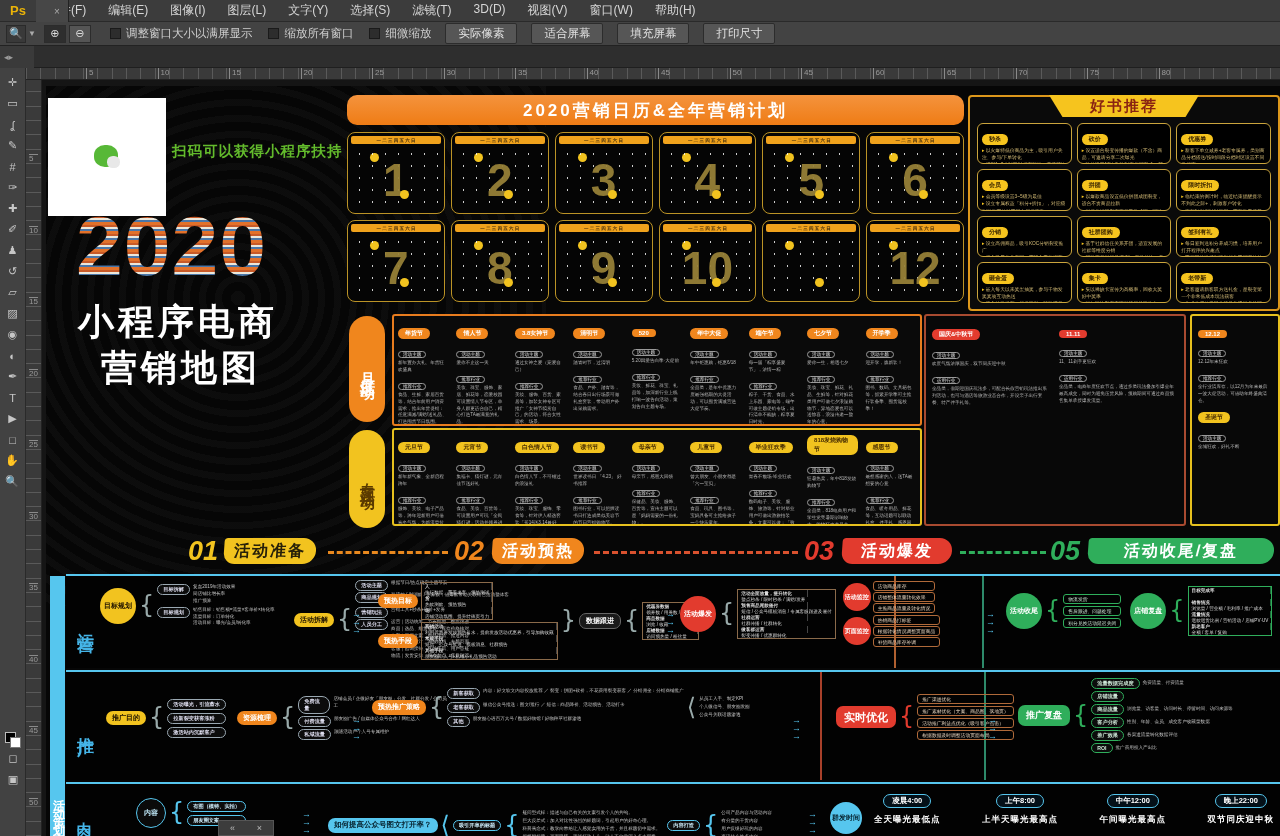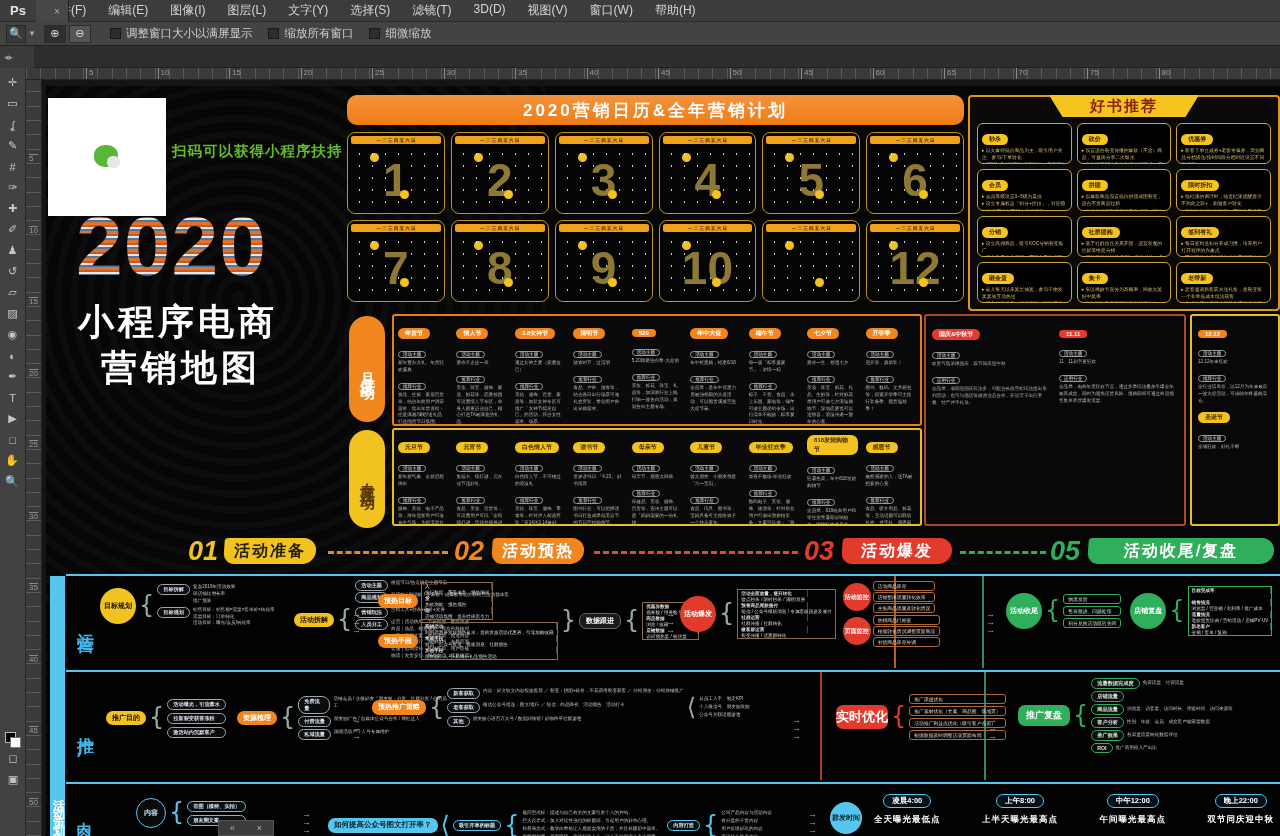--- a/index.html
+++ b/index.html
@@ -2,21 +2,21 @@
 <html><head>
 <meta charset="utf-8">
 <style>
   *{margin:0;padding:0;box-sizing:border-box;}
   html,body{width:1280px;height:836px;overflow:hidden;background:#1b1b1b;
     font-family:"Liberation Sans","DejaVu Sans",sans-serif;}
   .abs{position:absolute;}
   
   .menubar{position:absolute;left:0;top:0;width:1280px;height:22px;background:#3c3c3c;
     display:flex;align-items:center;gap:0;color:#d6d6d6;font-size:12px;border-bottom:1px solid #2a2a2a;}
-  .pslogo{color:#e5e5e5;font-weight:bold;font-size:13px;padding:0 10px;}
+  .pslogo{color:#eab308;font-weight:bold;font-size:13px;padding:0 10px;}
   .menu-item{padding:0 11px;cursor:default;}
   .optbar{position:absolute;left:0;top:22px;width:1280px;height:24px;background:#434343;
     display:flex;align-items:center;color:#cfcfcf;font-size:11.5px;border-bottom:1px solid #222;}
   .opt-tool{width:20px;height:18px;margin-left:6px;background:#393939;border:1px solid #2a2a2a;
     color:#ccc;display:flex;align-items:center;justify-content:center;font-size:11px;}
   .opt-dd{color:#aaa;font-size:8px;margin:0 8px 0 2px;}
   .opt-zbtn{width:22px;height:18px;background:#555;border:1px solid #2c2c2c;color:#ddd;
     display:flex;align-items:center;justify-content:center;font-size:11px;margin-right:3px;}
   .opt-zbtn.active{background:#2e2e2e;}
   .chk{display:flex;align-items:center;margin-left:16px;}
@@ -198,20 +198,27 @@
         <span>缩放所有窗口</span>
       </span>
     </div>
       <div style="display: contents;">
       <span class="chk">
         <span class="box"></span>
         <span>细微缩放</span>
       </span>
     </div>
     </div>
+  <div style="display:flex">
+
+  <div style="display: contents;"><span class="opt-btn">实际像素</span></div>
+      <div style="display: contents;"><span class="opt-btn">适合屏幕</span></div>
+      <div style="display: contents;"><span class="opt-btn">填充屏幕</span></div>
+      <div style="display: contents;"><span class="opt-btn">打印尺寸</span></div>
+    </div>
 </div>
 
 <div class="tabbar"></div>
 <div class="panel-nub">◂▸</div>
 <div class="tab">
   <span class="close">×</span>
 </div>
 
 <div class="toolbar">
 
@@ -931,21 +938,21 @@
       <div style="display: contents;"><div class="tiny">从员工入手、制定KPI</div></div>
             <div style="display: contents;"><div class="tiny">个人微信号、朋友圈发圈</div></div>
             <div style="display: contents;"><div class="tiny">公众号关联话题渗透</div></div>
           </div>
     </div>
     <div class="flow" style="left:726px;top:44px;">→
 →
 →</div>
 
     <div class="cluster" style="left:770px;top:22px;">
-      <span class="node rnd r" style="font-size:13px;padding:5px 0;">实时优化</span>
+      <span class="node rnd r" style="font-size:11px;padding:5px 8px;">实时优化</span>
       <span class="brace" style="color:#e23b2e">{</span>
       <div class="vstack" style="gap:2px">
 
       <div style="display: contents;"><div class="obox">推广渠道优化</div></div>
             <div style="display: contents;"><div class="obox">推广素材优化（文案、商品图、落地页）</div></div>
             <div style="display: contents;"><div class="obox">活动推广利益点优化（吸引客户点击）</div></div>
             <div style="display: contents;"><div class="obox">根据数据及时调整活动页面布局</div></div>
           </div>
     </div>
     <div class="flow" style="left:922px;top:44px;">→

